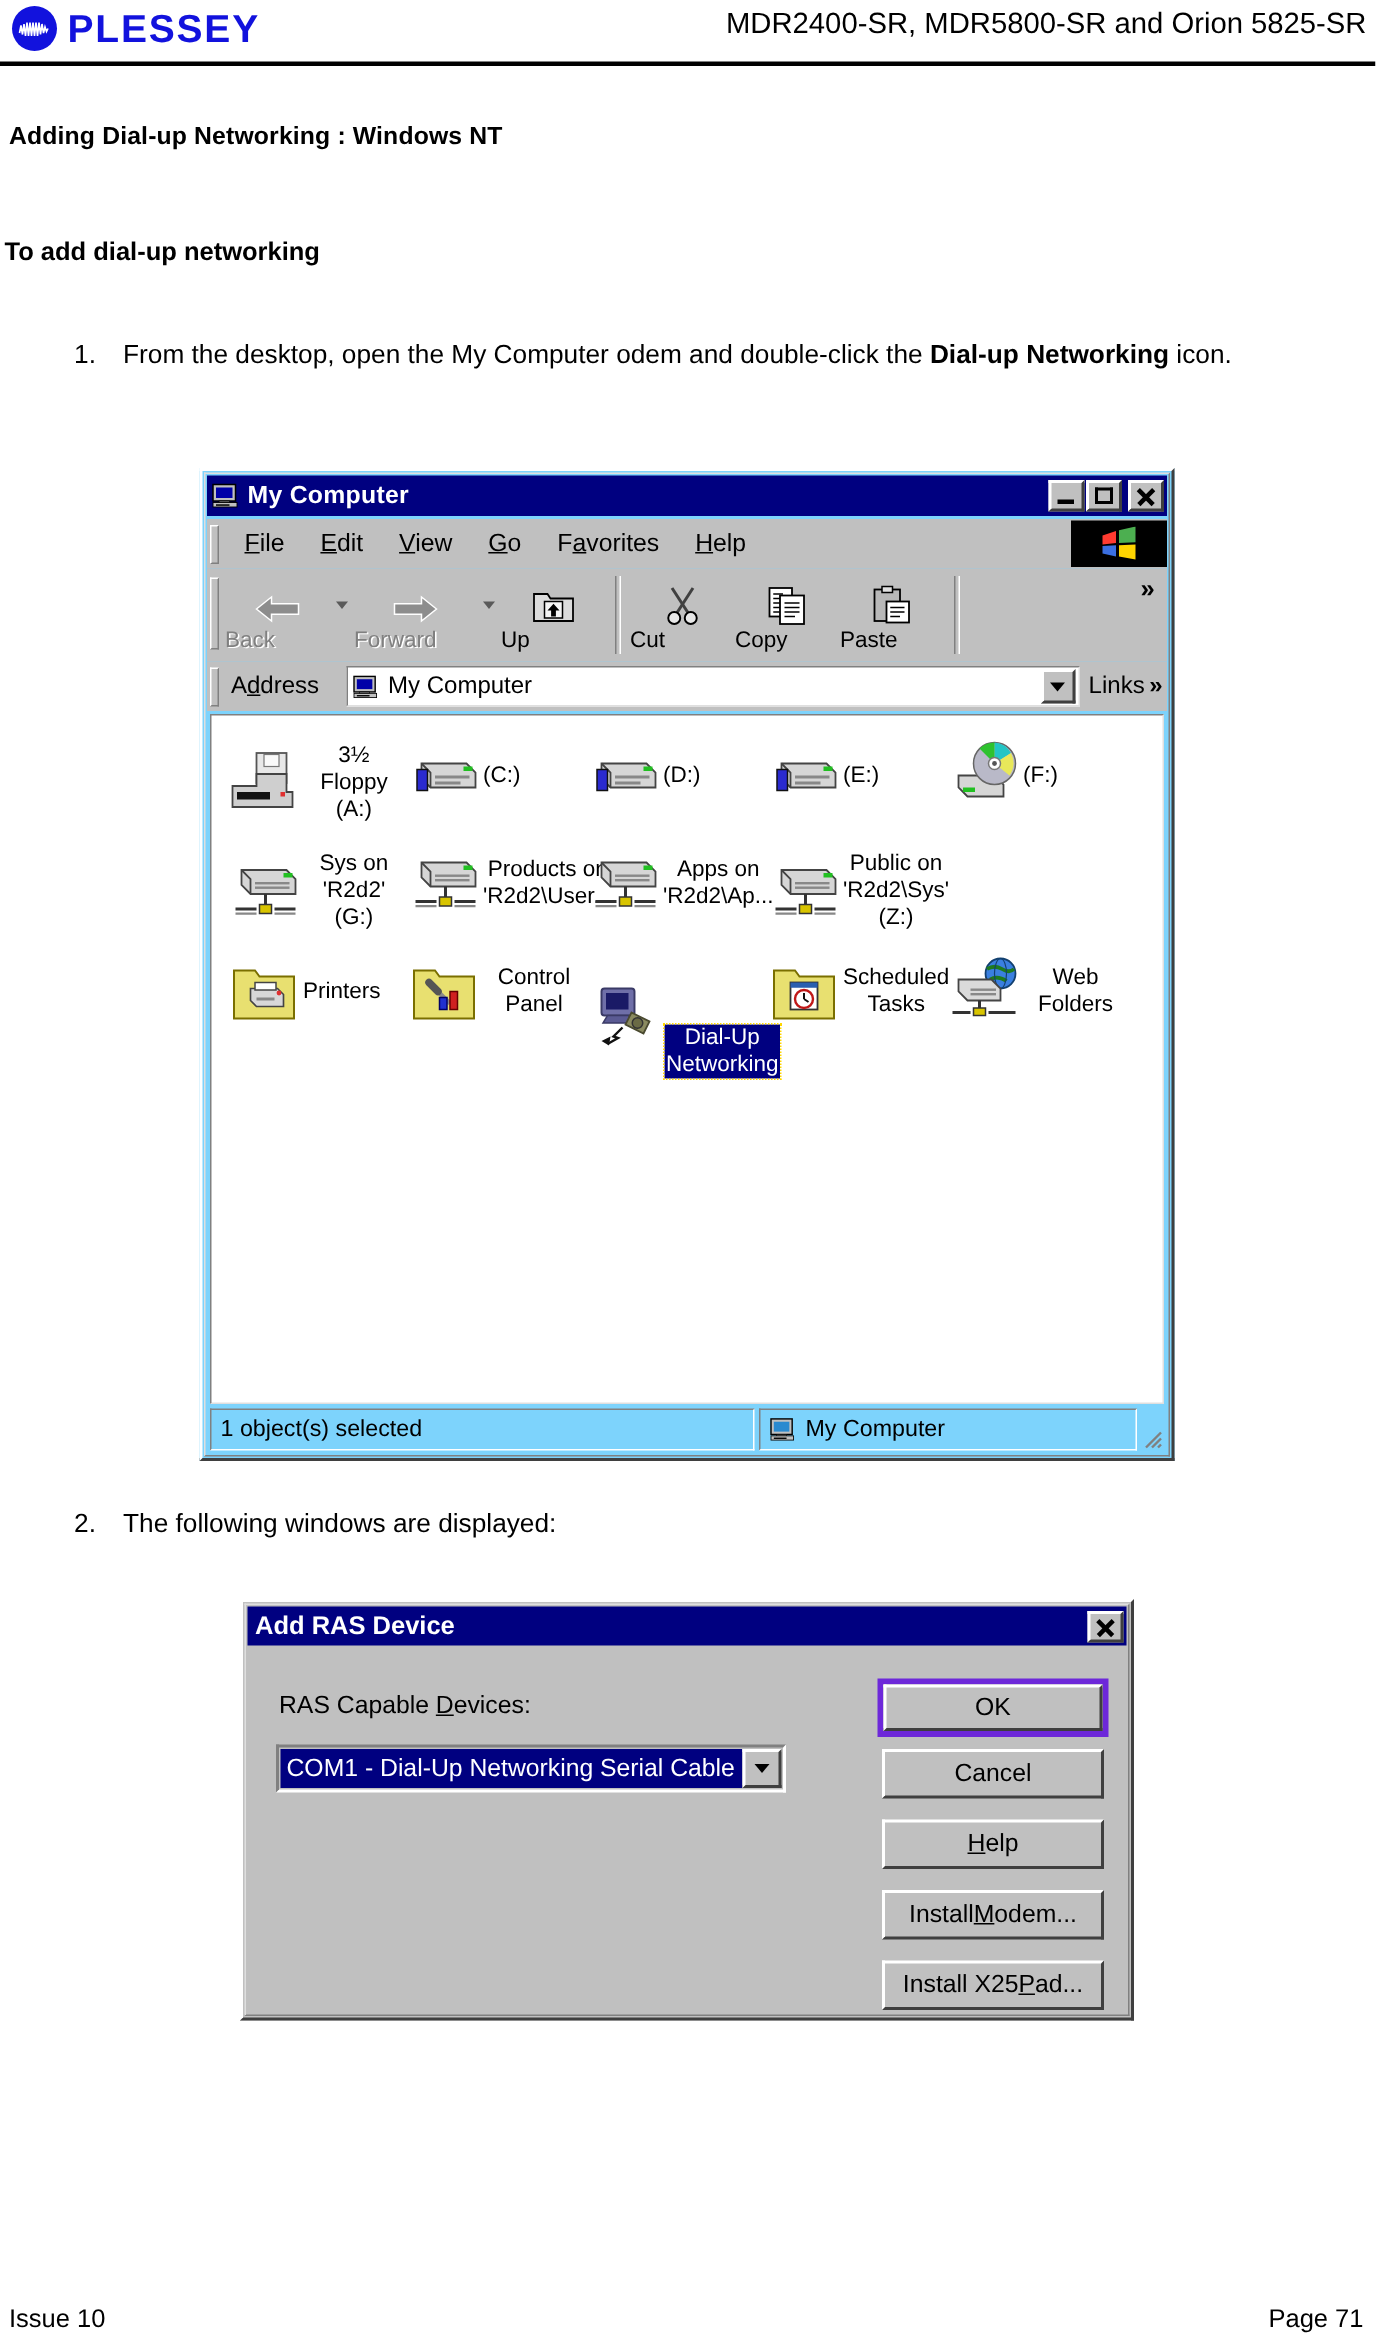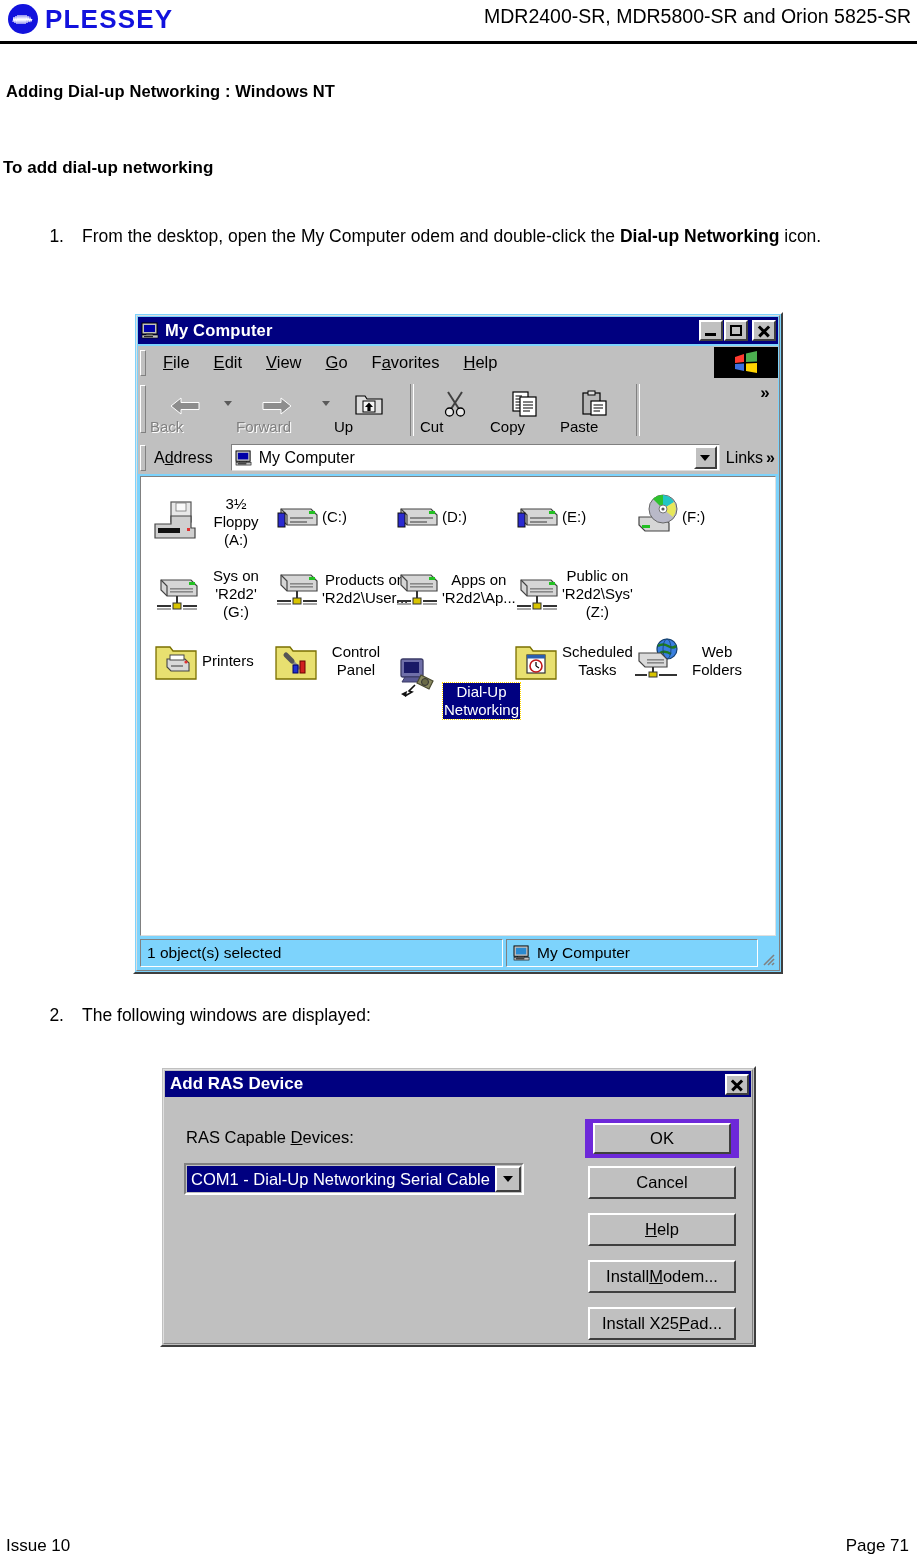--- a/index.html
+++ b/index.html
@@ -137,21 +137,21 @@
   #ras-combo-arrow{width:26px;height:100%;background:#c0c0c0;flex:0 0 auto;
     border-top:2px solid #fff;border-left:2px solid #fff;
     border-right:2px solid #3f3f3f;border-bottom:2px solid #3f3f3f;
     display:flex;align-items:center;justify-content:center;box-sizing:border-box;}
   .ras-btn{position:absolute;left:426px;width:148px;height:33px;background:#c0c0c0;
     border-top:2px solid #fff;border-left:2px solid #fff;
     border-right:2px solid #3f3f3f;border-bottom:2px solid #3f3f3f;box-sizing:border-box;
     display:flex;align-items:center;justify-content:center;font-size:16.5px;color:#000;}
   .ras-btn u{text-decoration:underline;}
   #ras-ok-wrap{position:absolute;left:423px;top:51px;width:154px;height:39px;
-    border:8px solid #6d28d9;box-sizing:border-box;display:flex;align-items:center;justify-content:center;}
+    border:4px solid #6d28d9;box-sizing:border-box;display:flex;align-items:center;justify-content:center;}
   #ras-ok{width:146px;height:31px;background:#c0c0c0;
     border-top:2px solid #fff;border-left:2px solid #fff;
     border-right:2px solid #3f3f3f;border-bottom:2px solid #3f3f3f;box-sizing:border-box;
     display:flex;align-items:center;justify-content:center;font-size:16.5px;}
   #ras-cancel{top:98px;}
   #ras-help{top:145px;}
   #ras-modem{top:192px;}
   #ras-x25{top:239px;}
 
   .tri-down{width:0;height:0;border-left:5px solid transparent;border-right:5px solid transparent;

